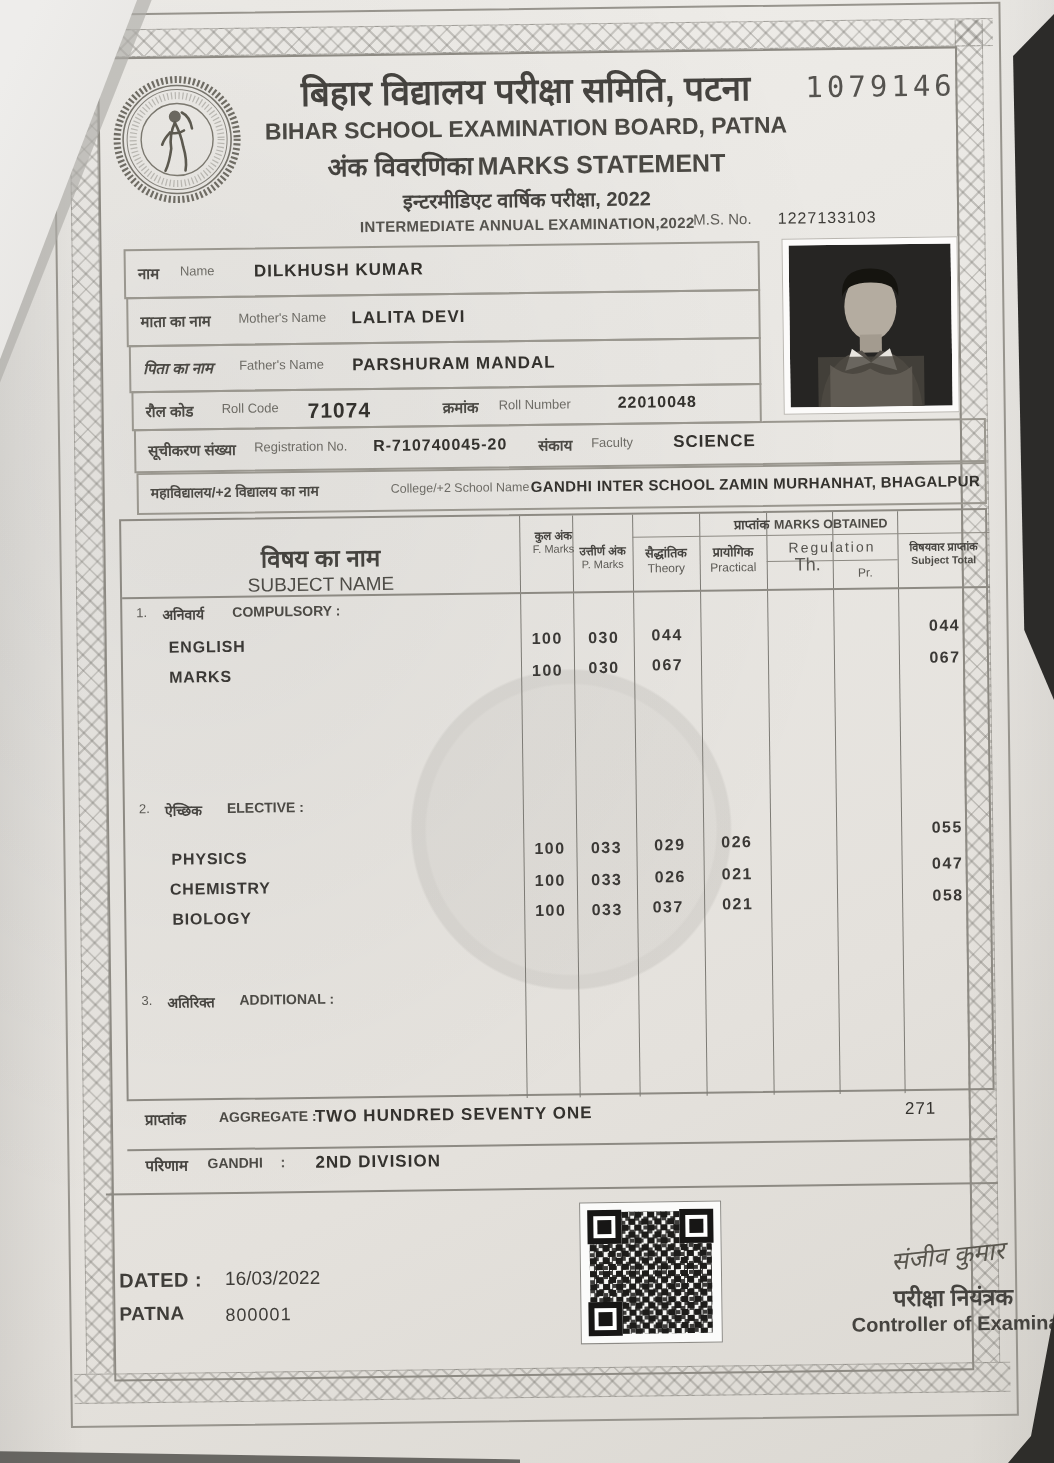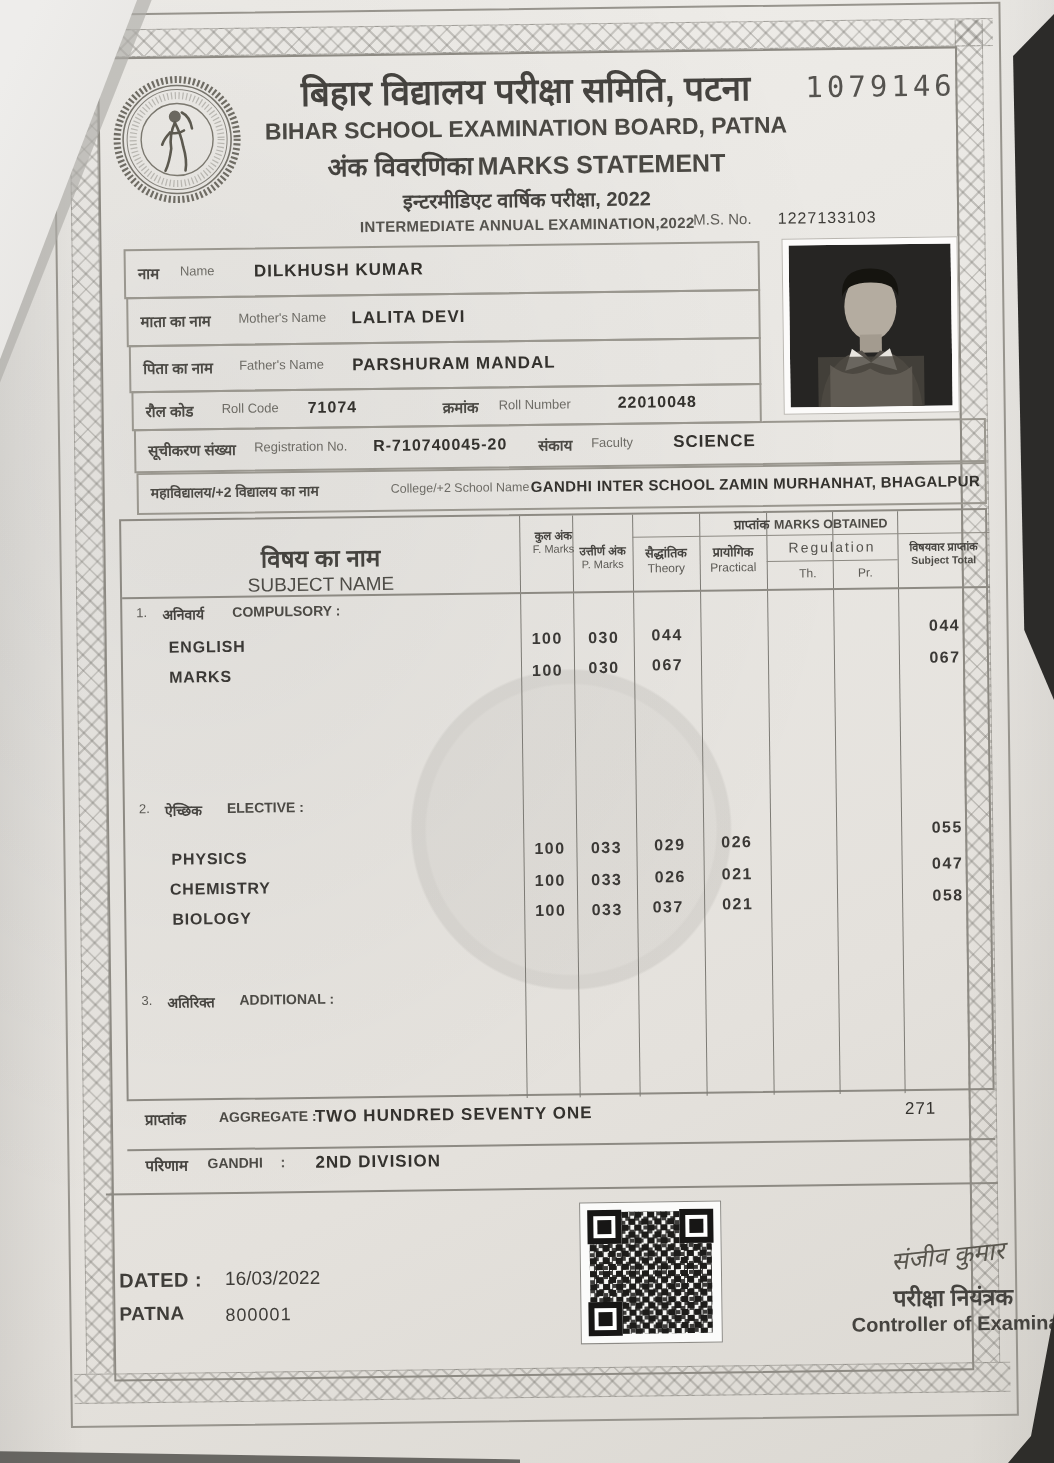--- a/index.html
+++ b/index.html
@@ -116,28 +116,28 @@
       <span class="abs lab-hi" style="left:12px;top:12px;">नाम</span>
       <span class="abs lab-en" style="left:54px;top:13px;">Name</span>
       <span class="abs val" style="left:128px;top:12px;font-size:17px;">DILKHUSH KUMAR</span>
     </div>
     <div class="box" style="left:132px;top:292px;width:630px;height:46px;">
       <span class="abs lab-hi" style="left:12px;top:12px;">माता का नाम</span>
       <span class="abs lab-en" style="left:110px;top:13px;">Mother's Name</span>
       <span class="abs val" style="left:223px;top:12px;font-size:17px;">LALITA DEVI</span>
     </div>
     <div class="box" style="left:134px;top:340px;width:628px;height:44px;">
-      <span class="abs lab-hi" style="left:12px;top:11px;">पिता का नाम</span>
+      <span class="abs lab-hi" style="left:12px;top:11px;font-style:italic;">पिता का नाम</span>
       <span class="abs lab-en" style="left:108px;top:12px;">Father's Name</span>
       <span class="abs val" style="left:221px;top:11px;font-size:17px;">PARSHURAM MANDAL</span>
     </div>
     <div class="box" style="left:136px;top:386px;width:626px;height:36px;">
       <span class="abs lab-hi" style="left:12px;top:8px;">रौल कोड</span>
       <span class="abs lab-en" style="left:88px;top:9px;">Roll Code</span>
-      <span class="abs val" style="left:174px;top:8px;font-size:16px;">71074</span>
+      <span class="abs val" style="left:174px;top:8px;font-size:21px;">71074</span>
       <span class="abs lab-hi" style="left:309px;top:8px;">क्रमांक</span>
       <span class="abs lab-en" style="left:365px;top:9px;">Roll Number</span>
       <span class="abs val" style="left:484px;top:7px;font-size:16px;">22010048</span>
     </div>
     <div class="box" style="left:138px;top:424px;width:848px;height:40px;">
       <span class="abs lab-hi" style="left:12px;top:9px;">सूचीकरण संख्या</span>
       <span class="abs lab-en" style="left:118px;top:10px;">Registration No.</span>
       <span class="abs val" style="left:237px;top:9px;font-size:16px;">R-710740045-20</span>
       <span class="abs lab-hi" style="left:402px;top:9px;">संकाय</span>
       <span class="abs lab-en" style="left:455px;top:10px;">Faculty</span>
@@ -196,21 +196,21 @@
       </div>
       <div class="abs hdr" style="left:511px;top:30px;width:67px;">
         <div class="hi" style="font-size:12.5px;font-weight:bold;">सैद्धांतिक</div>
         <div class="en" style="font-size:12px;">Theory</div>
       </div>
       <div class="abs hdr" style="left:578px;top:30px;width:67px;">
         <div class="hi" style="font-size:12.5px;font-weight:bold;">प्रायोगिक</div>
         <div class="en" style="font-size:12px;">Practical</div>
       </div>
       <div class="abs hdr en" style="left:645px;top:27px;width:131px;font-size:14px;letter-spacing:2px;color:#55534e;">Regulation</div>
-      <div class="abs hdr en" style="left:645px;top:54px;width:82px;font-size:12px;">Th.</div>
+      <div class="abs hdr en" style="left:645px;top:42px;width:82px;font-size:18px;">Th.</div>
       <div class="abs hdr en" style="left:711px;top:54px;width:65px;font-size:12px;">Pr.</div>
       <div class="abs hdr" style="left:776px;top:28px;width:92px;">
         <div class="hi" style="font-size:11px;font-weight:bold;">विषयवार प्राप्तांक</div>
         <div class="en" style="font-size:10.5px;font-weight:bold;color:#4e4c47;">Subject Total</div>
       </div>
 
       <div class="abs" style="left:0;top:84px;">
         <span class="en" style="position:absolute;left:14px;font-size:13px;">1.</span>
         <span class="hi" style="position:absolute;left:40px;font-size:14px;font-weight:bold;">अनिवार्य</span>
         <span class="en" style="position:absolute;left:110px;font-size:14px;font-weight:bold;color:#4c4a45;white-space:nowrap;">COMPULSORY :</span>

